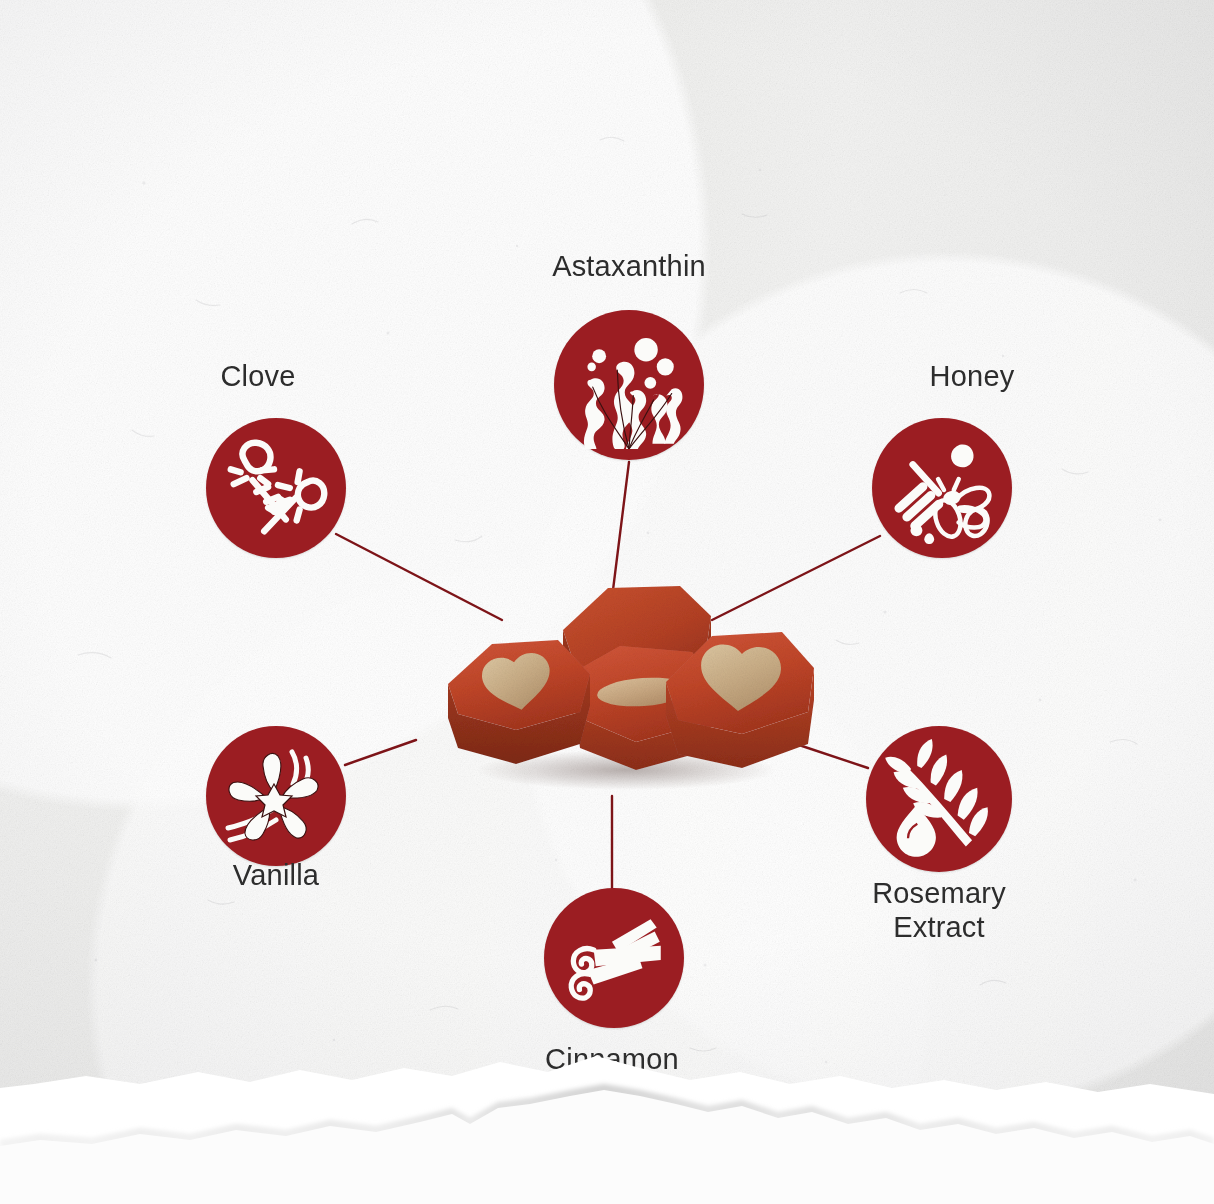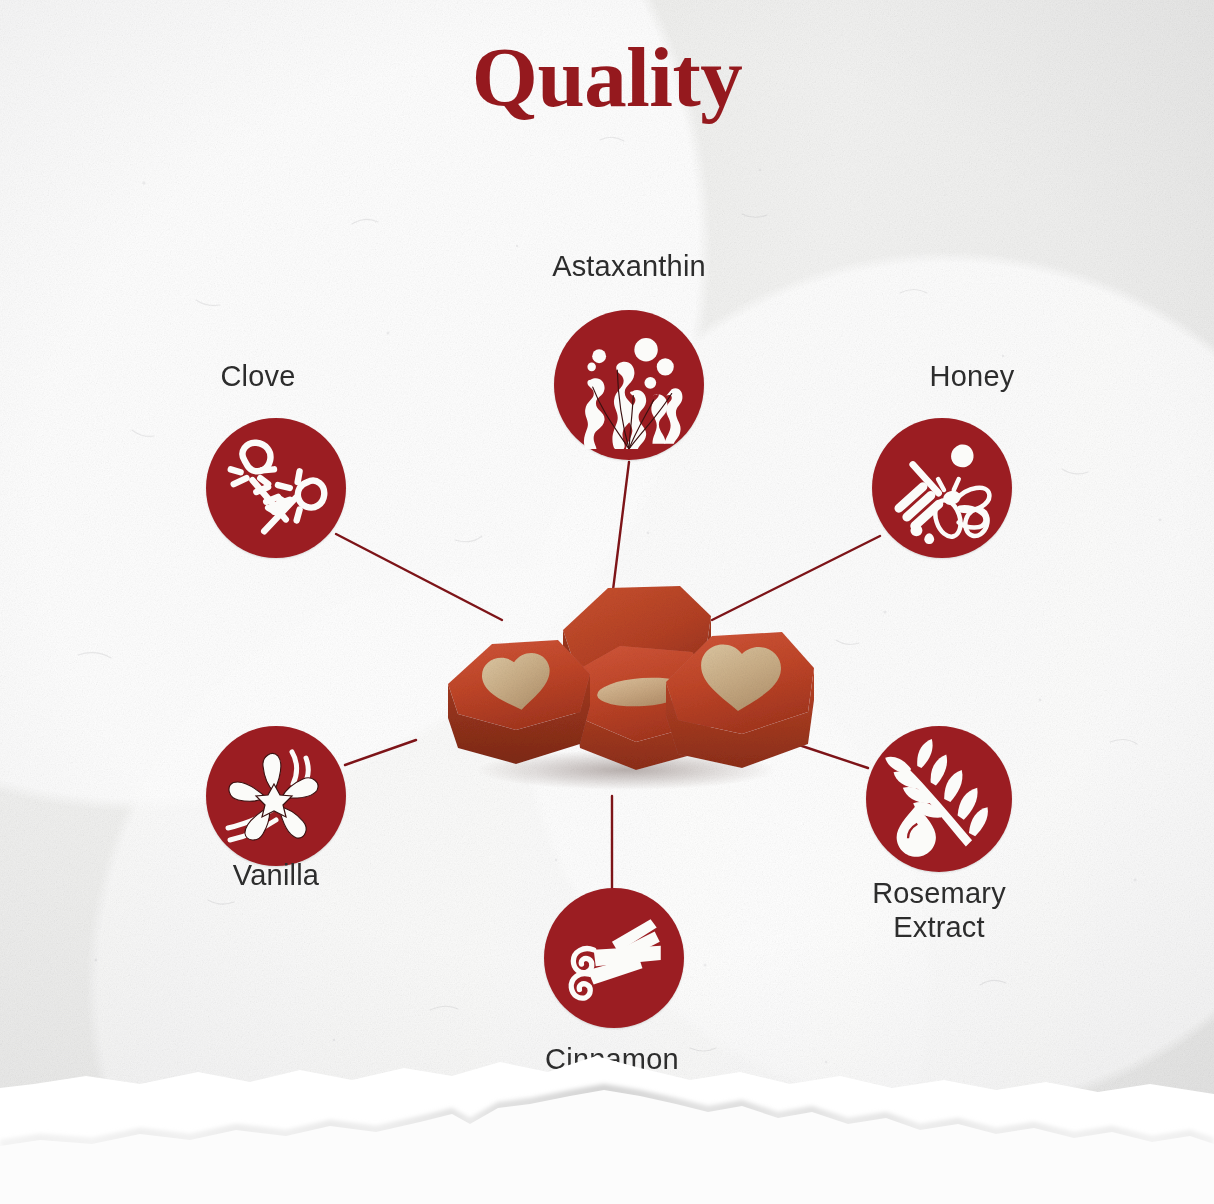--- a/index.html
+++ b/index.html
@@ -152,21 +152,20 @@
       <circle cx="1040" cy="700" r="1.4"></circle>
         <circle cx="470" cy="700" r="1.2"></circle>
       <circle cx="240" cy="760" r="1.3"></circle>
         <circle cx="1160" cy="520" r="1.4"></circle>
     </g>
   </svg>
 
   <div class="vignette"></div>
 
   <div class="title-wrap">
-    <h1 class="title-main">Quality</h1>
   </div>
 
   <svg class="wires" viewBox="0 0 1214 1120">
     <g stroke="#7d1418" stroke-width="2.4" stroke-linecap="round" fill="none">
       <line x1="629" y1="462" x2="612" y2="598"></line>
       <line x1="336" y1="534" x2="502" y2="620"></line>
       <line x1="880" y1="536" x2="712" y2="620"></line>
       <line x1="345" y1="765" x2="416" y2="740"></line>
       <line x1="868" y1="768" x2="790" y2="742"></line>
       <line x1="612" y1="796" x2="612" y2="892"></line>

